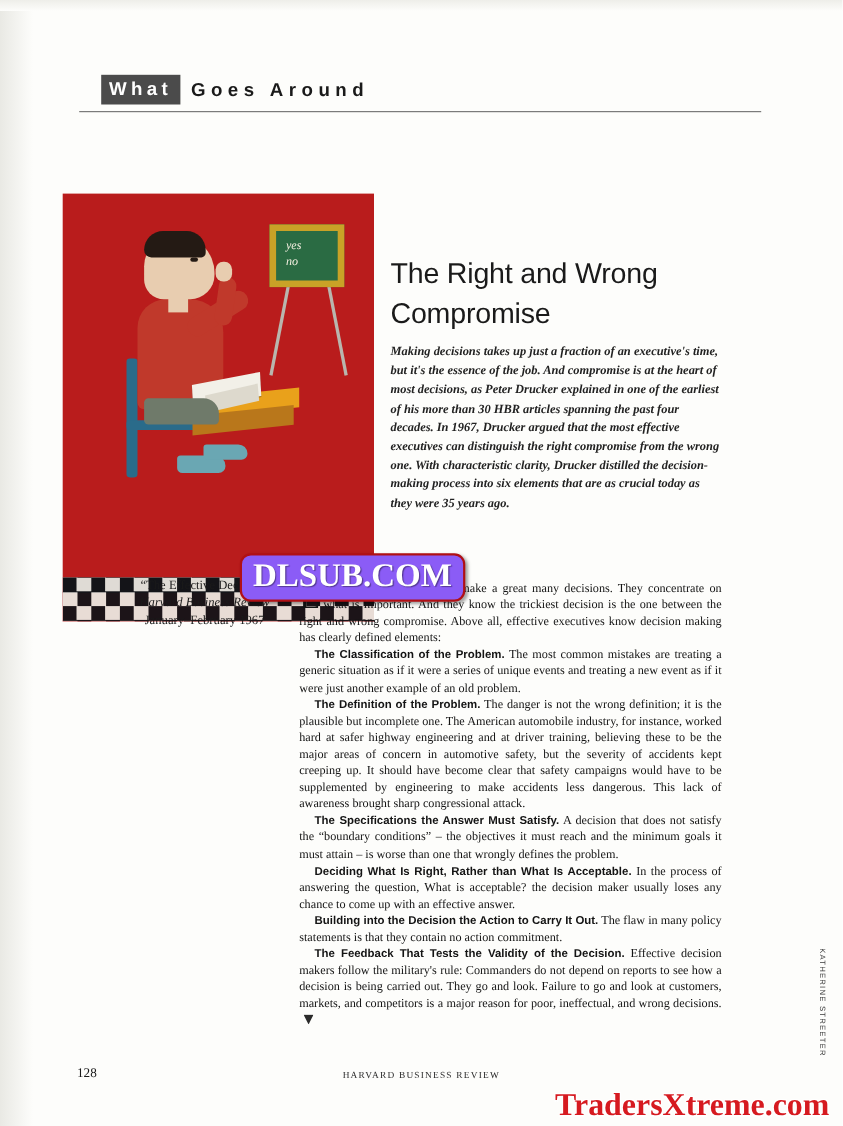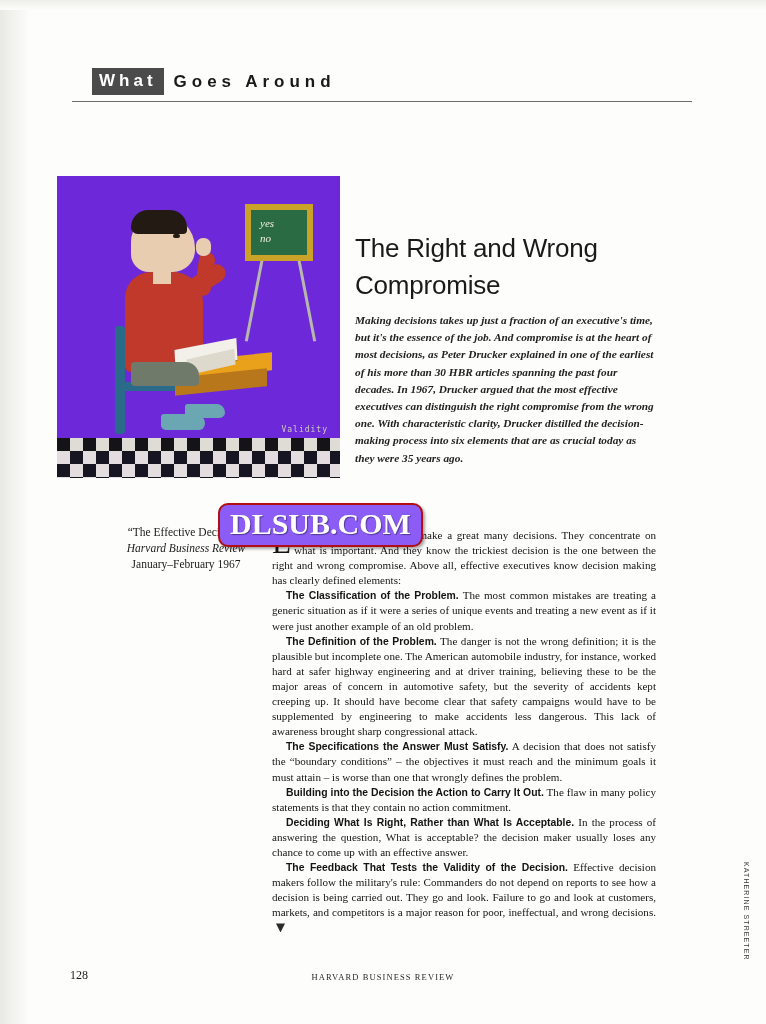--- a/index.html
+++ b/index.html
@@ -118,22 +118,22 @@
     height: 1px;
     background: #6d6d6d;
   }
 
   
   .illo {
     position: absolute;
     left: 57px;
     top: 176px;
     width: 283px;
-    height: 302px;
-    background: #6d28d9;
+    height: 389px;
+    background: #b91c1c;
     overflow: hidden;
   }
   .illo .floor {
     position: absolute;
     left: 0; right: 0; bottom: 0;
     height: 40px;
     background:
       repeating-conic-gradient(#eae6df 0% 25%, #141418 0% 50%) 0 0 / 26px 26px;
     opacity: .95;
   }
@@ -510,25 +510,26 @@
 
   <div class="body-col">
     <p class="lead"><span class="dropcap">E</span><span>ffective executives do not make a great many decisions. They concentrate on what is important. And they know the trickiest decision is the one between the right and wrong compromise. Above all, effective executives know decision making has clearly defined elements:</span></p>
 
     <p><span class="run-in">The Classification of the Problem.</span> <span>The most common mistakes are treating a generic situation as if it were a series of unique events and treating a new event as if it were just another example of an old problem.</span></p>
 
     <p><span class="run-in">The Definition of the Problem.</span> <span>The danger is not the wrong definition; it is the plausible but incomplete one. The American automobile industry, for instance, worked hard at safer highway engineering and at driver training, believing these to be the major areas of concern in automotive safety, but the severity of accidents kept creeping up. It should have become clear that safety campaigns would have to be supplemented by engineering to make accidents less dangerous. This lack of awareness brought sharp congressional attack.</span></p>
 
     <p><span class="run-in">The Specifications the Answer Must Satisfy.</span> <span>A decision that does not satisfy the “boundary conditions” – the objectives it must reach and the minimum goals it must attain – is worse than one that wrongly defines the problem.</span></p>
 
+    <p><span class="run-in">Deciding What Is Right, Rather than What Is Acceptable.</span> <span>In the process of answering the question, What is acceptable? the decision maker usually loses any chance to come up with an effective answer.</span></p>
+
     <p><span class="run-in">Building into the Decision the Action to Carry It Out.</span> <span>The flaw in many policy statements is that they contain no action commitment.</span></p>
-
-    <p><span class="run-in">Deciding What Is Right, Rather than What Is Acceptable.</span> <span>In the process of answering the question, What is acceptable? the decision maker usually loses any chance to come up with an effective answer.</span></p>
 
     <p><span class="run-in">The Feedback That Tests the Validity of the Decision.</span> <span>Effective decision makers follow the military's rule: Commanders do not depend on reports to see how a decision is being carried out. They go and look. Failure to go and look at customers, markets, and competitors is a major reason for poor, ineffectual, and wrong decisions.</span><span class="endmark"></span></p>
   </div>
 
   <div class="photo-credit">KATHERINE STREETER</div>
   <div class="folio">128</div>
   <div class="footer-mag">HARVARD BUSINESS REVIEW</div>
 
   <div class="wm-dlsub"><span>DLSUB.COM</span></div>
+  <div class="wm-traders">TradersXtreme.com</div>
 </div>
 
 </body></html>

